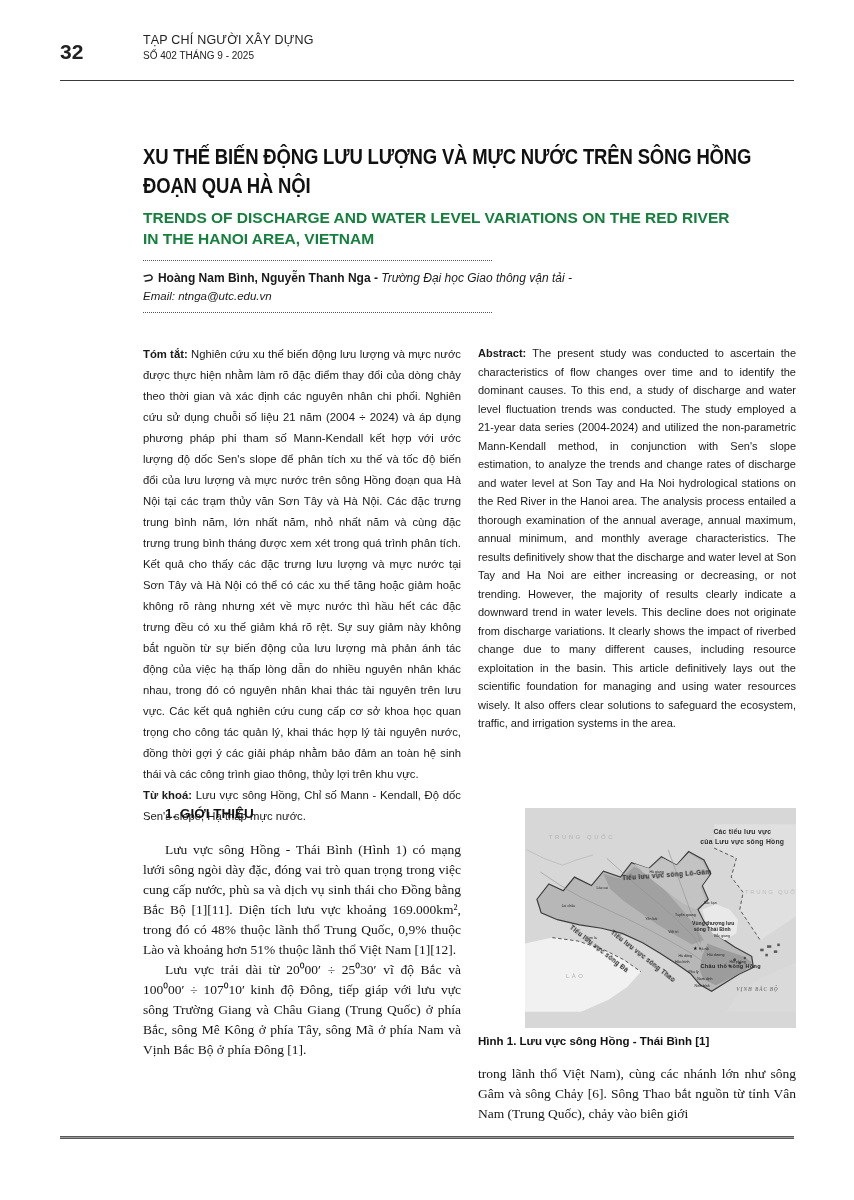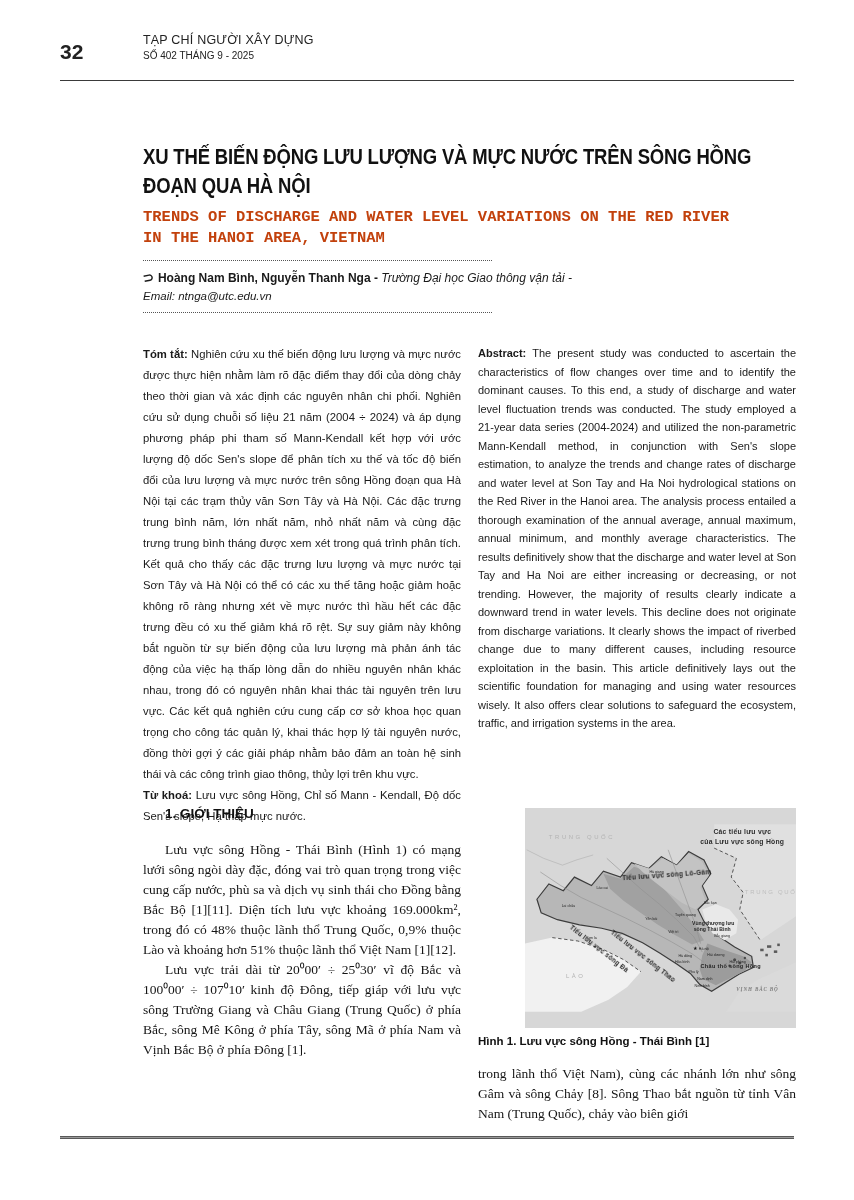--- a/index.html
+++ b/index.html
@@ -20,22 +20,22 @@
   .header-rule { position:absolute; left:60px; top:80px; width:734px; border-top:1.3px solid #3a3a3a; }
 
   
   .title-vi {
     position:absolute; left:143px; top:142px;
     width:792px; transform:scaleX(0.822); transform-origin:0 0;
     font-size:22.5px; font-weight:800; line-height:29px; letter-spacing:-0.2px; color:#111;
   }
   .title-en {
     position:absolute; left:143px; top:207px; width:600px;
-    font-family:Liberation Mono, monospace;
-    font-size:15.5px; line-height:21px; color:#c2410c;
+    font-family:Liberation Sans, sans-serif;
+    font-size:15.5px; line-height:21px; color:#15803d;
   }
 
   
   .author-block {
     position:absolute; left:143px; top:260px; width:349px;
     border-top:1px dotted #555; border-bottom:1px dotted #555;
     padding:9px 0 10px 0;
   }
   .author-line1 { font-size:12px; white-space:nowrap; }
   .author-icon { font-weight:bold; font-size:13px; display:inline-block; transform:rotate(-12deg); margin-right:4px; }
@@ -197,15 +197,15 @@
       <text x="240" y="163" class="m-city">Hải phòng</text>
       <text x="192" y="175" class="m-city">Phủ lý</text>
       <text x="202" y="183" class="m-city">Nam định</text>
       <text x="199" y="191" class="m-city">Ninh bình</text>
       <text x="197" y="147" class="m-star">★</text>
     </svg>
   </div>
   <div class="fig-caption">Hình 1. Lưu vực sông Hồng - Thái Bình [1]</div>
 </div>
 
-<p class="right-bottom">trong lãnh thổ Việt Nam), cùng các nhánh lớn như sông Gâm và sông Chảy [8]. Sông Thao bắt nguồn từ tỉnh Vân Nam (Trung Quốc), chảy vào biên giới</p>
+<p class="right-bottom">trong lãnh thổ Việt Nam), cùng các nhánh lớn như sông Gâm và sông Chảy [6]. Sông Thao bắt nguồn từ tỉnh Vân Nam (Trung Quốc), chảy vào biên giới</p>
 
 <div class="footer-bar"></div>
 
 </body></html>

